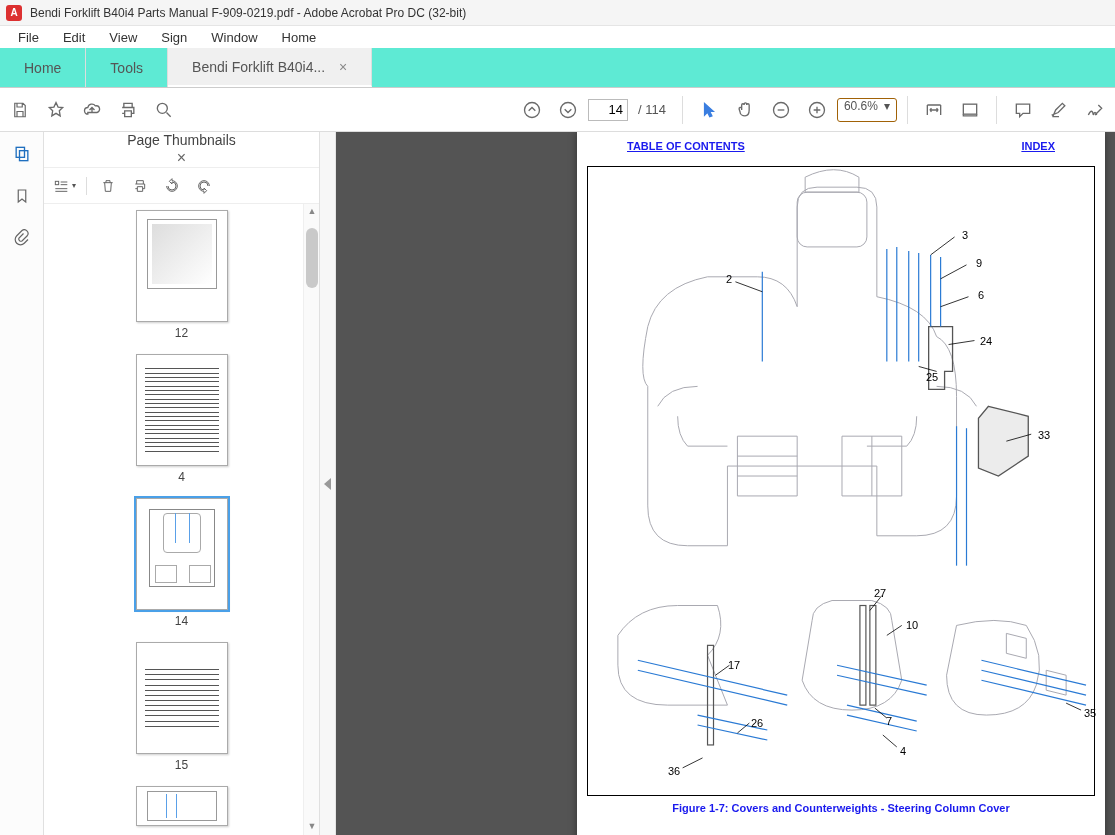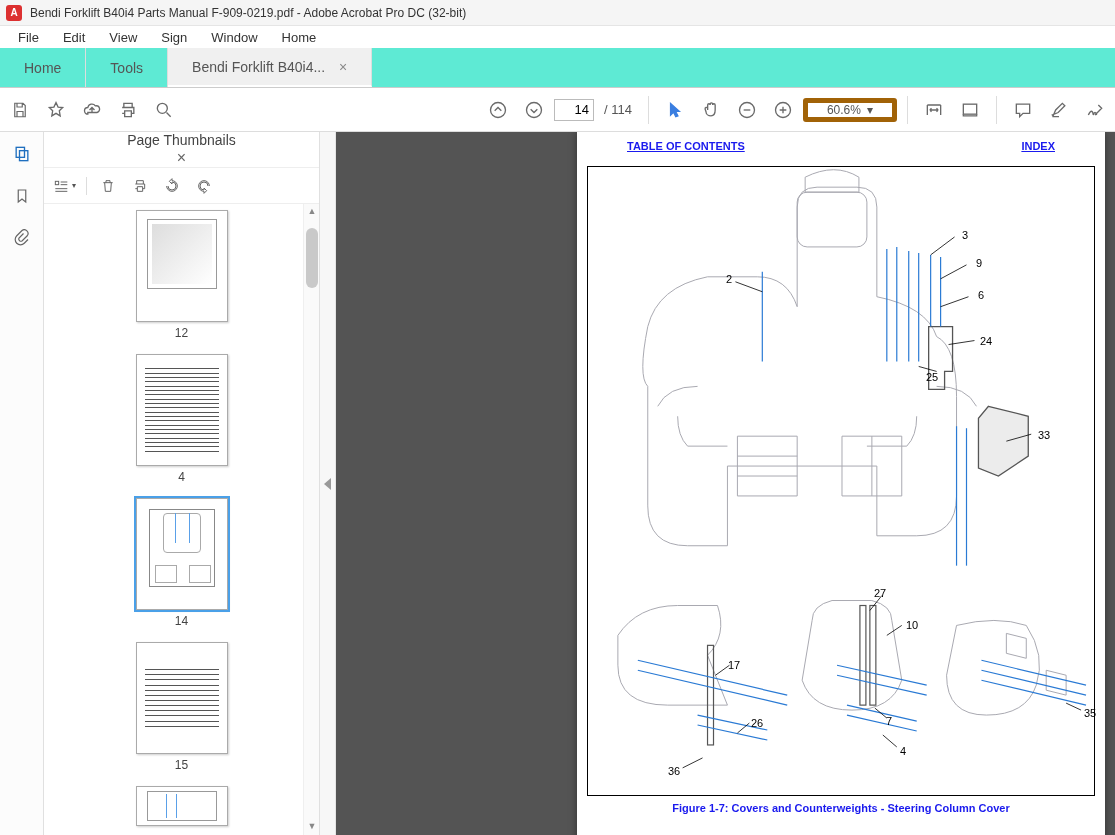--- a/index.html
+++ b/index.html
@@ -22,21 +22,21 @@
 
 
 .toolbar { height: 44px; display: flex; align-items: center; border-bottom: 1px solid #ddd; background: #fff; padding: 0 4px; }
 .toolbar .grp { display: flex; align-items: center; gap: 4px; height: 100%; }
 .toolbar .sep { width: 1px; height: 28px; background: #ddd; margin: 0 10px; }
 .toolbar .ico { width: 32px; height: 32px; display: flex; align-items: center; justify-content: center; color: #5a5a5a; cursor: default; border-radius: 3px; }
 .toolbar .ico svg { stroke: #6a6a6a; fill: none; stroke-width: 1.6; }
 .toolbar .spacer { flex: 1; }
 .toolbar .pagein { width: 40px; height: 22px; border: 1px solid #bbb; text-align: right; padding: 0 4px; font-size: 13px; }
 .toolbar .pagetot { color: #555; font-size: 13px; padding: 0 6px; }
-.toolbar .zoom { display: flex; align-items: flex-end; border: 5px solid #a16207; border-radius: 3px; height: 24px; padding: 0 19px; color: #555; font-size: 12px; gap: 6px; }
+.toolbar .zoom { display: flex; align-items: flex-start; border: 1px solid #a16207; border-radius: 3px; height: 24px; padding: 0 6px; color: #555; font-size: 12px; gap: 6px; }
 
 
 .main { display: flex; height: 703px; }
 
 
 .minisb { width: 44px; background: #fcfcfc; border-right: 1px solid #e0e0e0; display: flex; flex-direction: column; align-items: center; padding-top: 10px; gap: 18px; }
 .minisb .ms { width: 24px; height: 24px; display: flex; align-items: center; justify-content: center; color: #666; }
 .minisb .ms.active { color: #1f6fbf; }
 .minisb svg { stroke: currentColor; fill: none; stroke-width: 1.6; }
 

